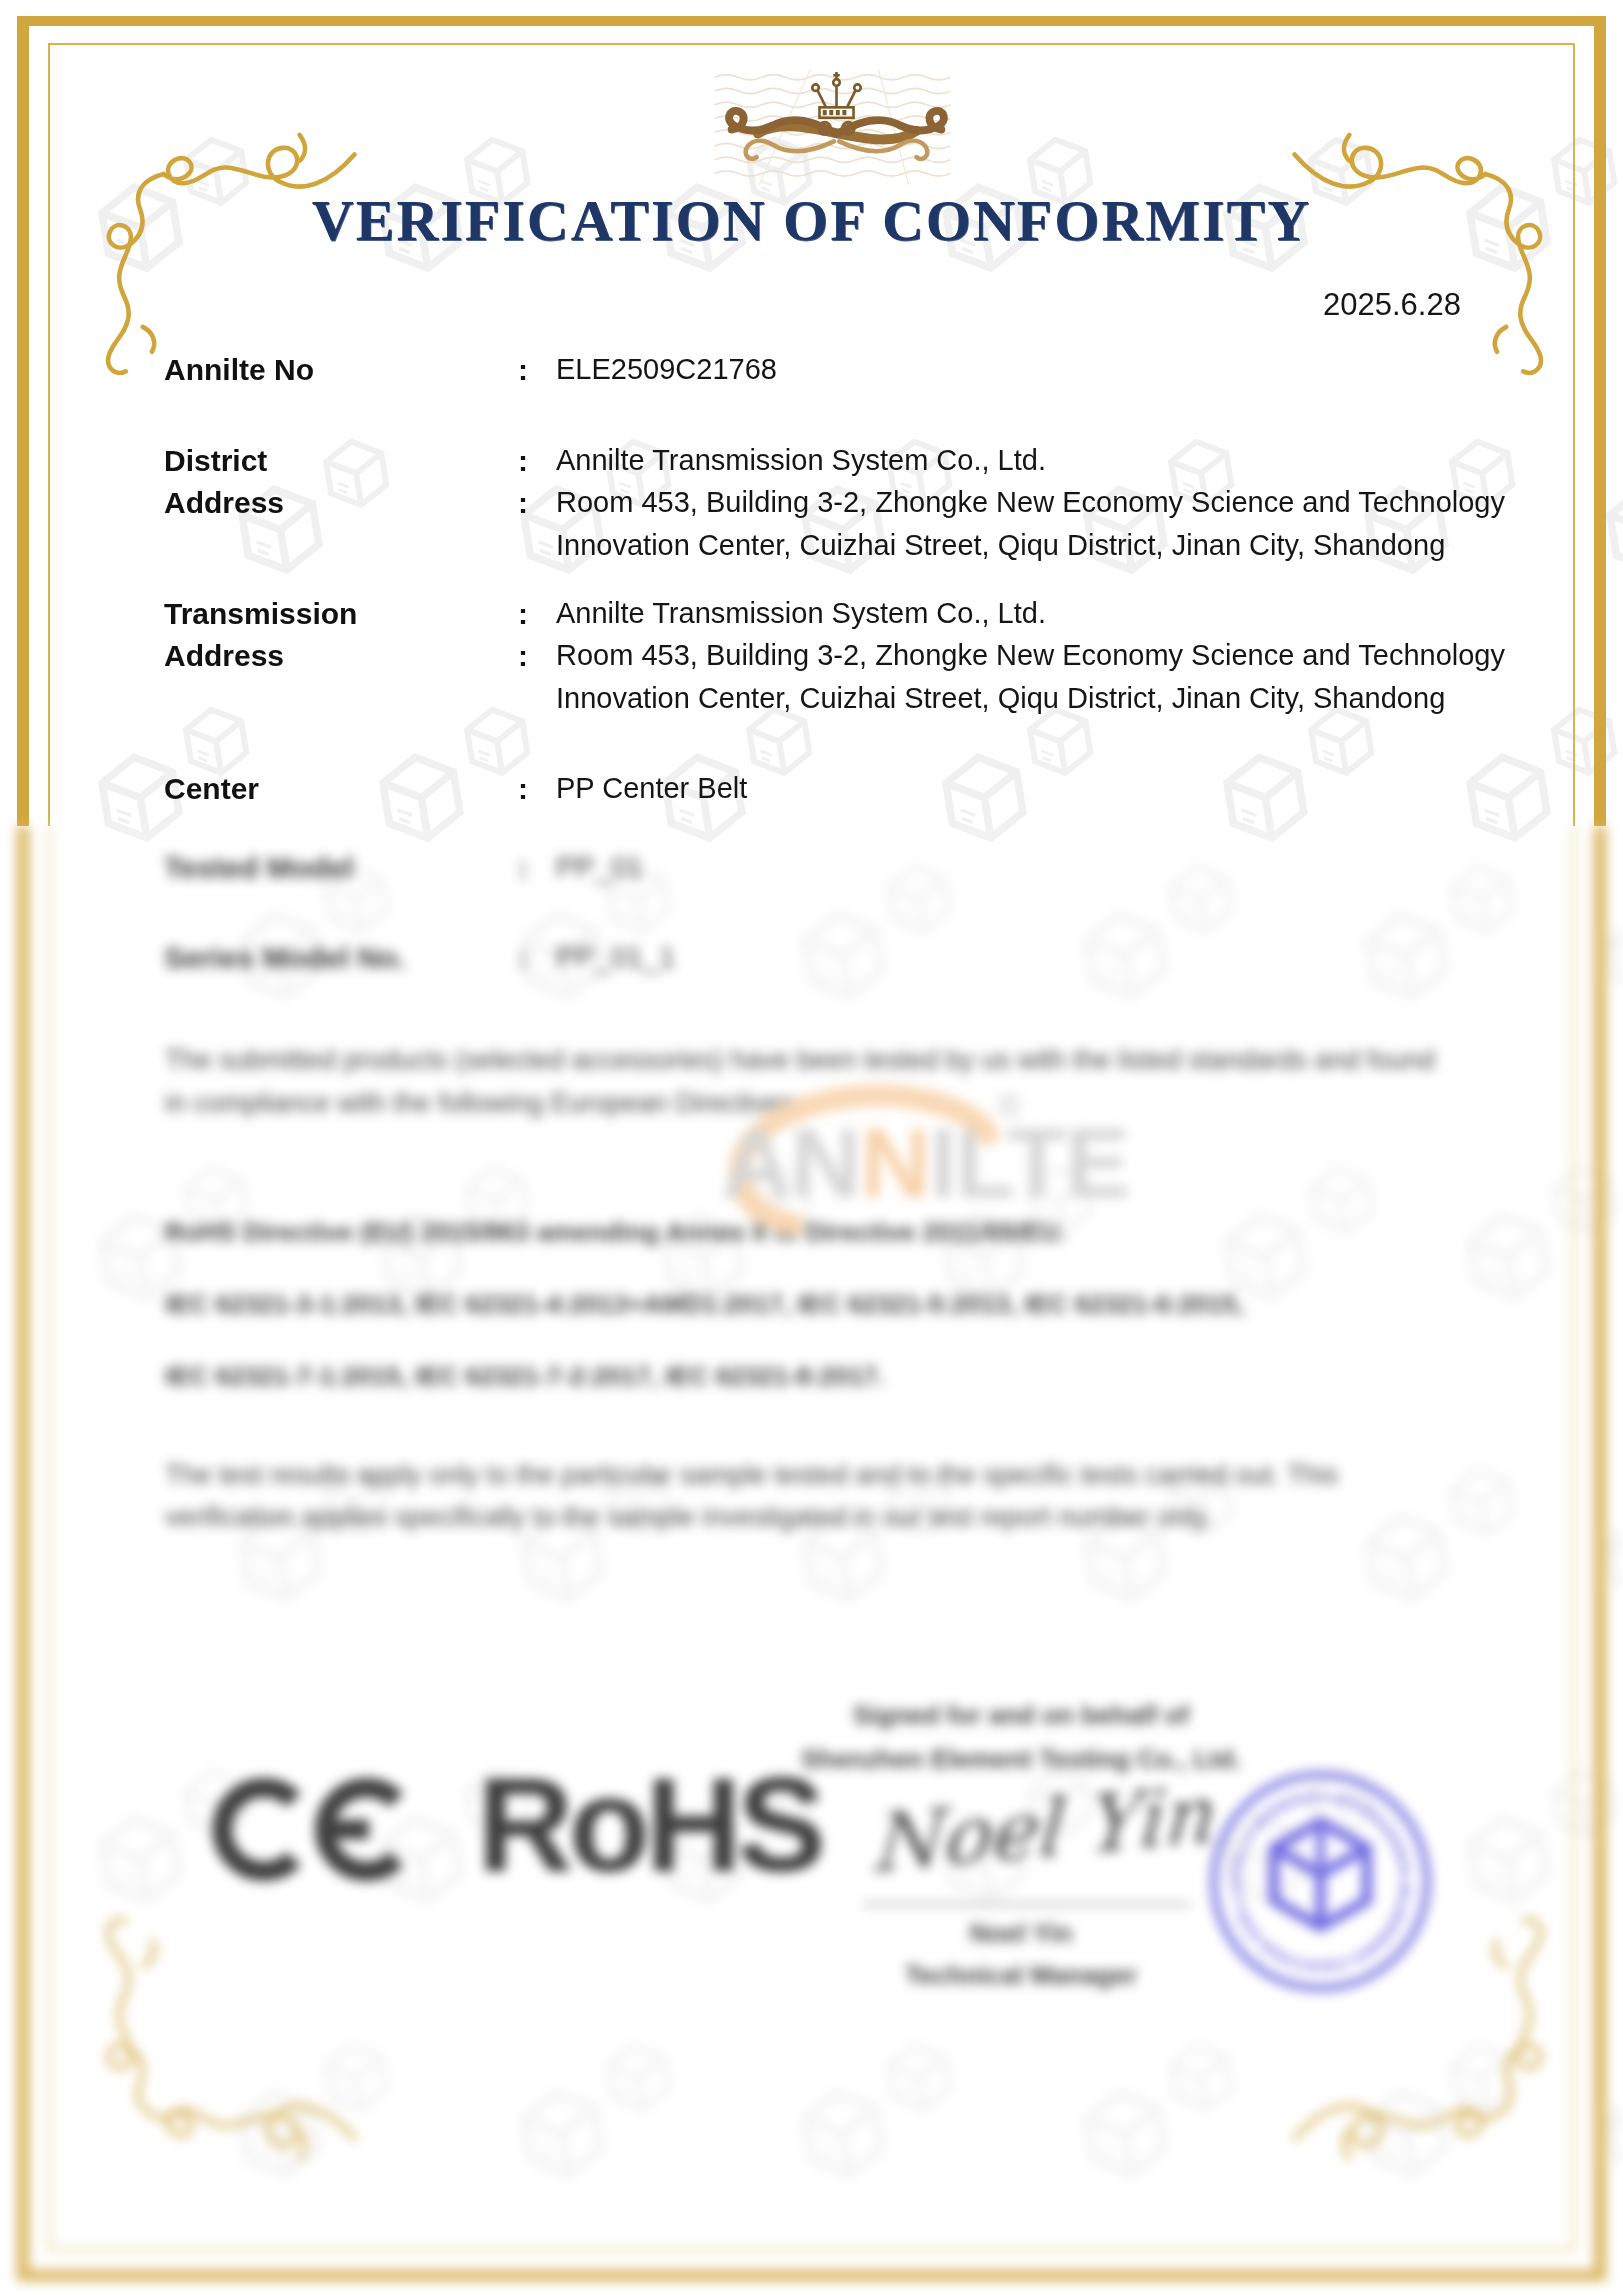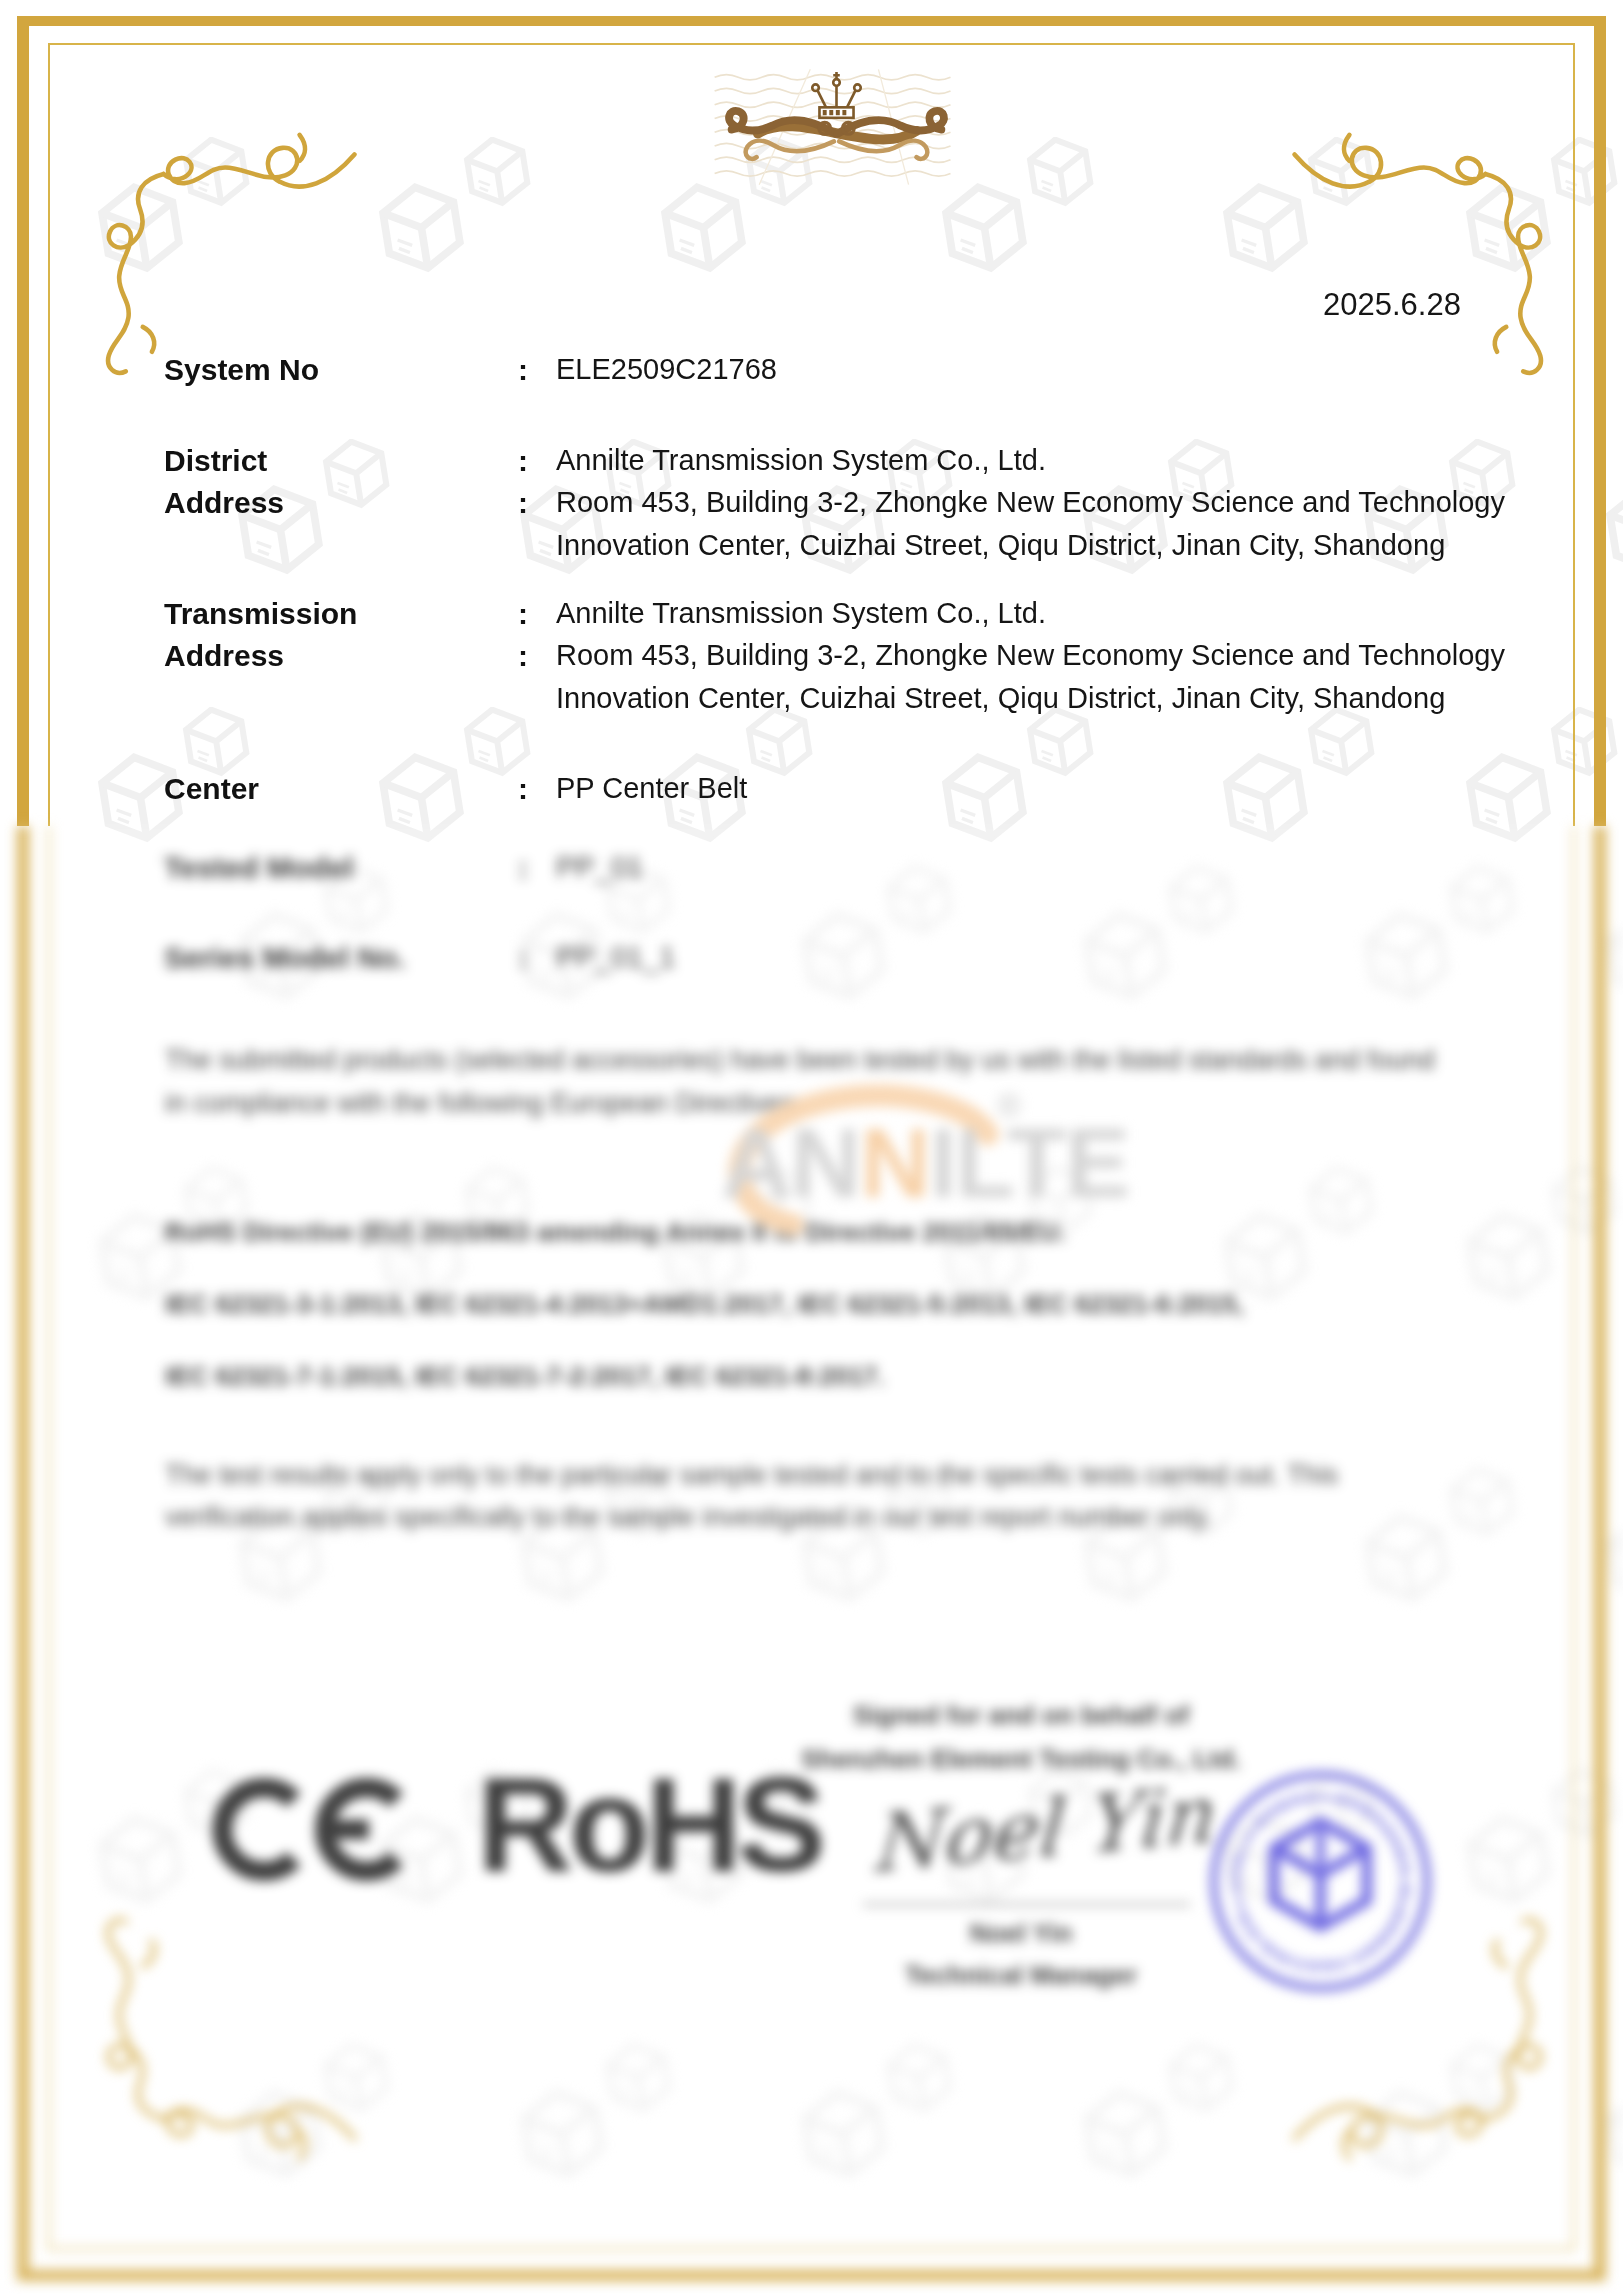--- a/index.html
+++ b/index.html
@@ -421,24 +421,25 @@
       </g>
       <g stroke="#C29A5F" stroke-width="7">
         <path d="M186 112 C 148 130 118 132 94 118 C 76 107 62 110 54 120 C 46 132 58 144 68 136"></path>
         <path d="M194 112 C 232 130 262 132 286 118 C 304 107 318 110 326 120 C 334 132 322 144 312 136"></path>
       </g>
       <circle cx="172" cy="92" r="9" stroke="#8B6334" stroke-width="5"></circle>
       <circle cx="208" cy="92" r="9" stroke="#8B6334" stroke-width="5"></circle>
     </g>
   </svg>
 
+  <div class="doc-title">VERIFICATION OF CONFORMITY</div>
   <div class="doc-date">2025.6.28</div>
 
   <div class="frow" style="top:353px">
-    <span class="flabel">System No</span>
+    <span class="flabel">Annilte No</span>
     <span class="fcolon">:</span>
     <span class="fvalue">ELE2509C21768</span>
   </div>
   <div class="frow" style="top:444px">
     <span class="flabel">District</span>
     <span class="fcolon">:</span>
     <span class="fvalue">Annilte Transmission System Co., Ltd.</span>
   </div>
   <div class="frow" style="top:486px">
     <span class="flabel">Address</span>

